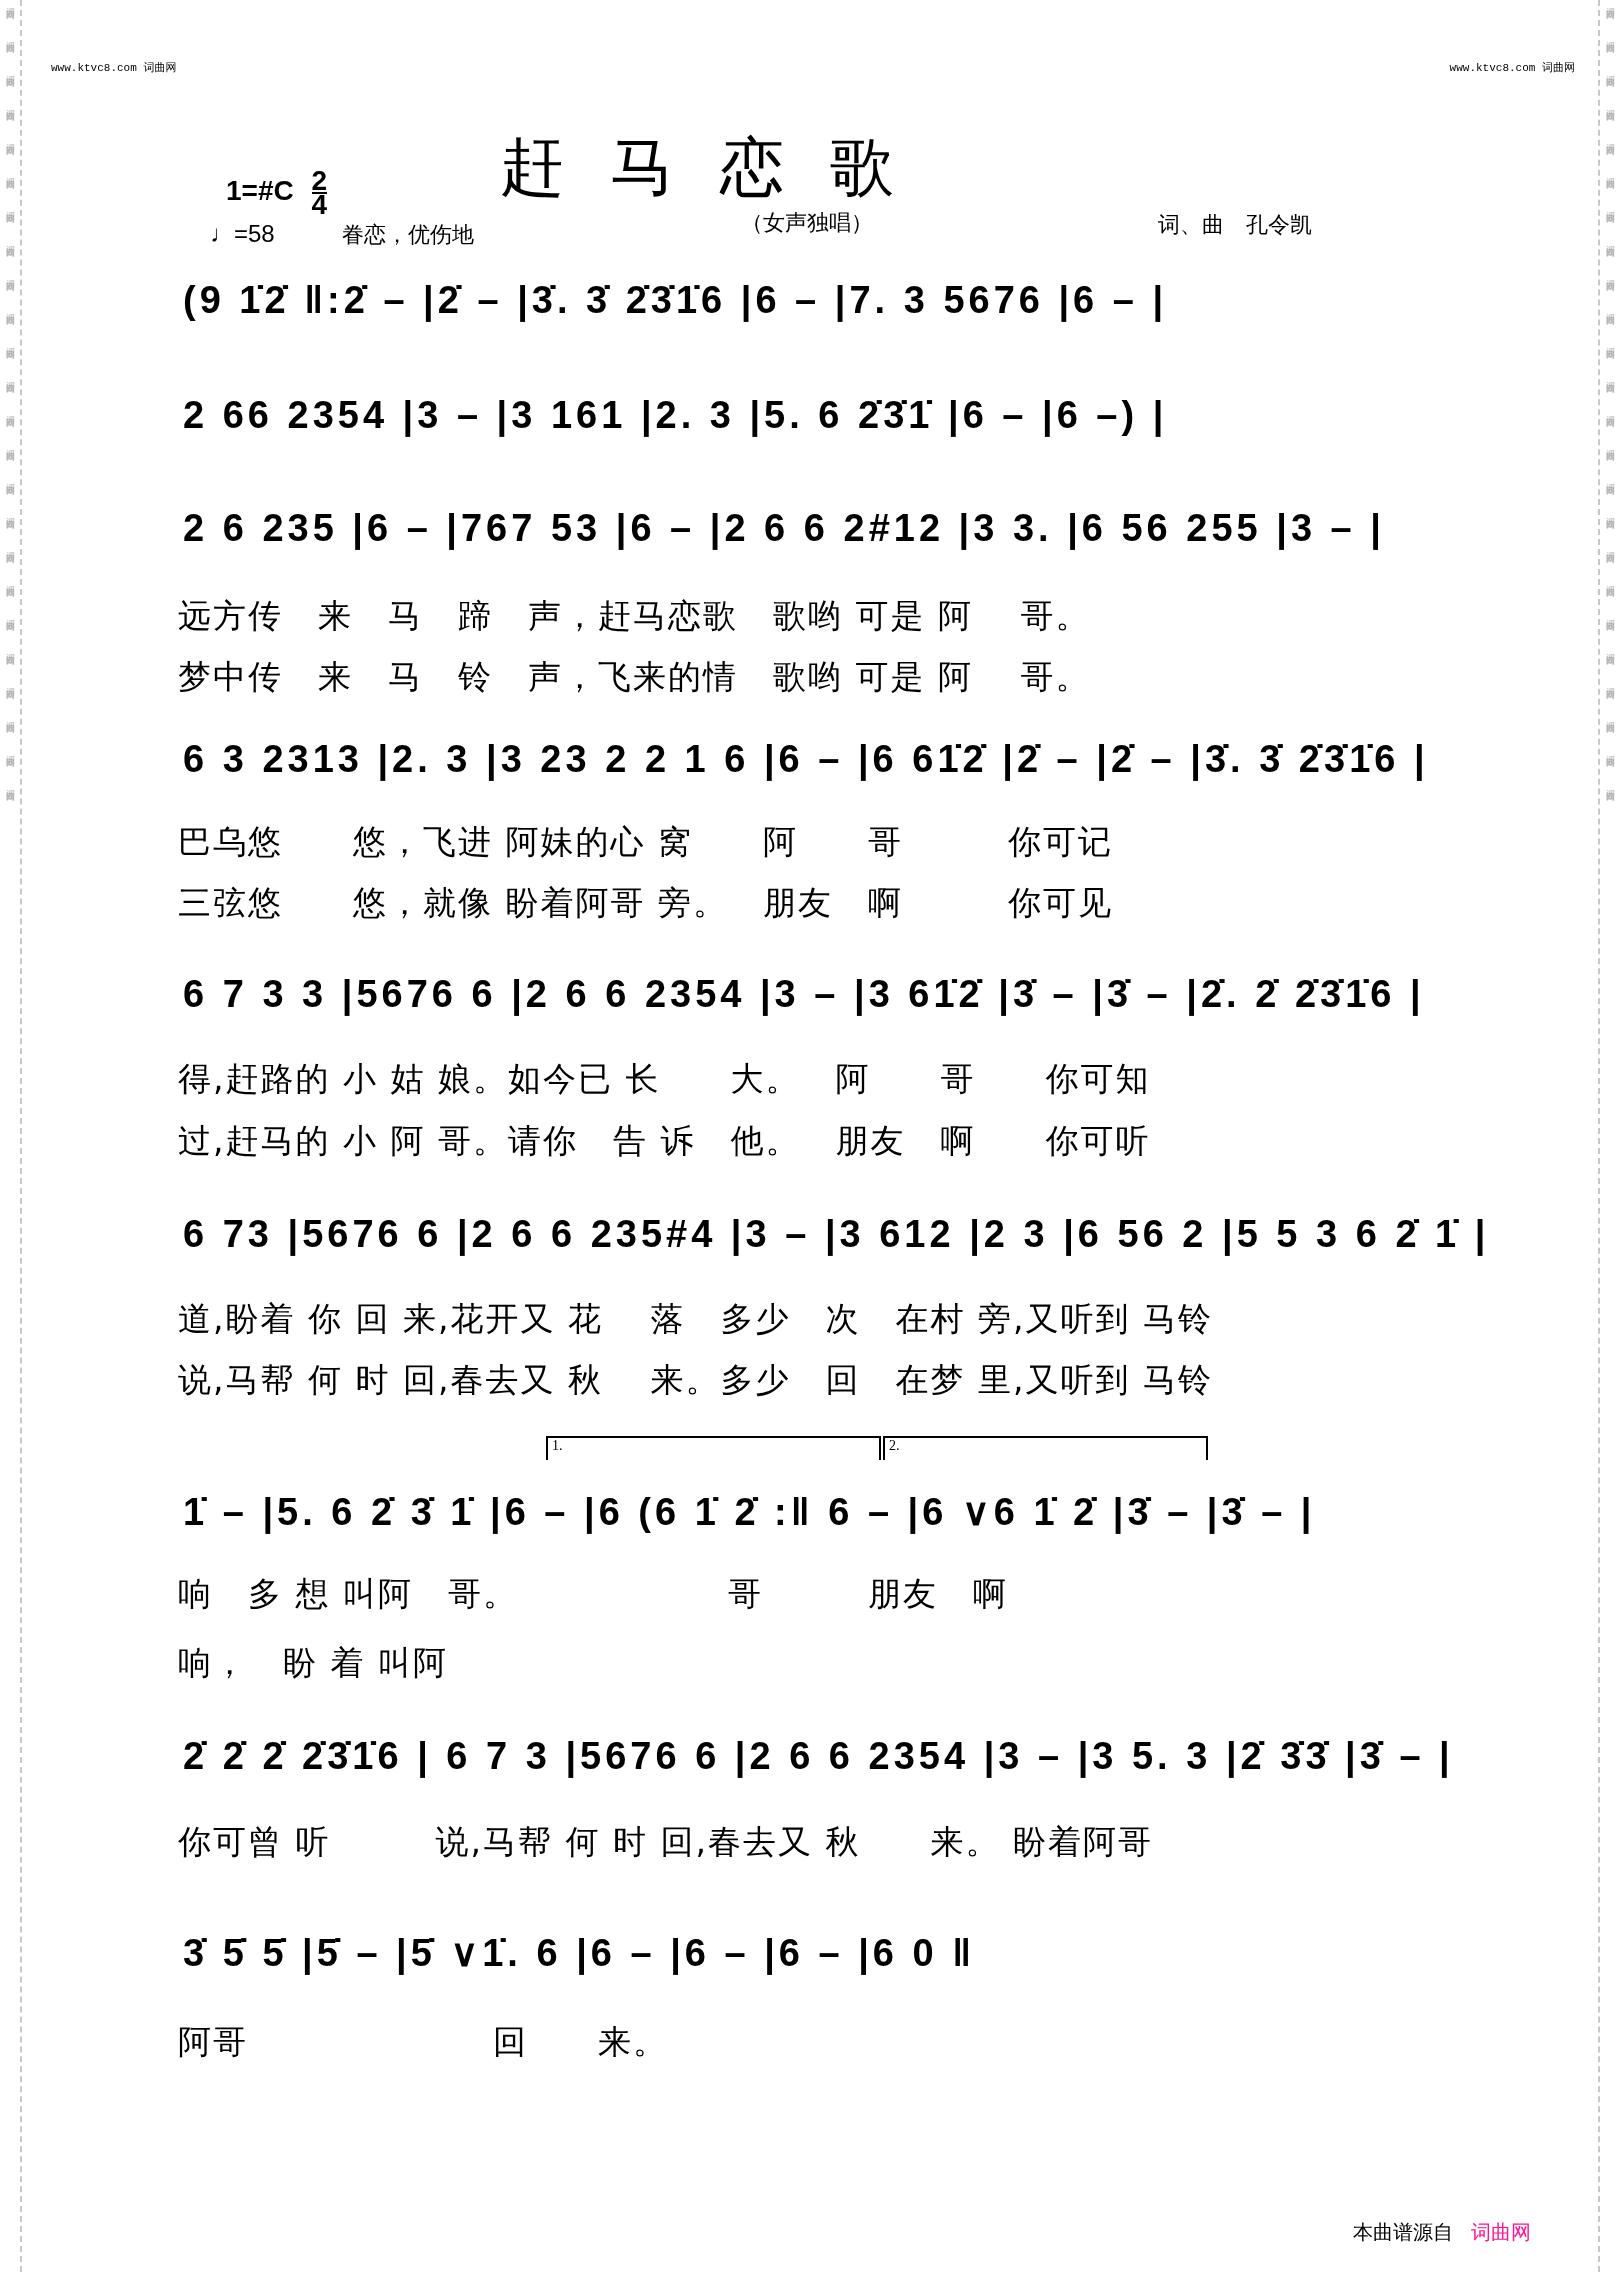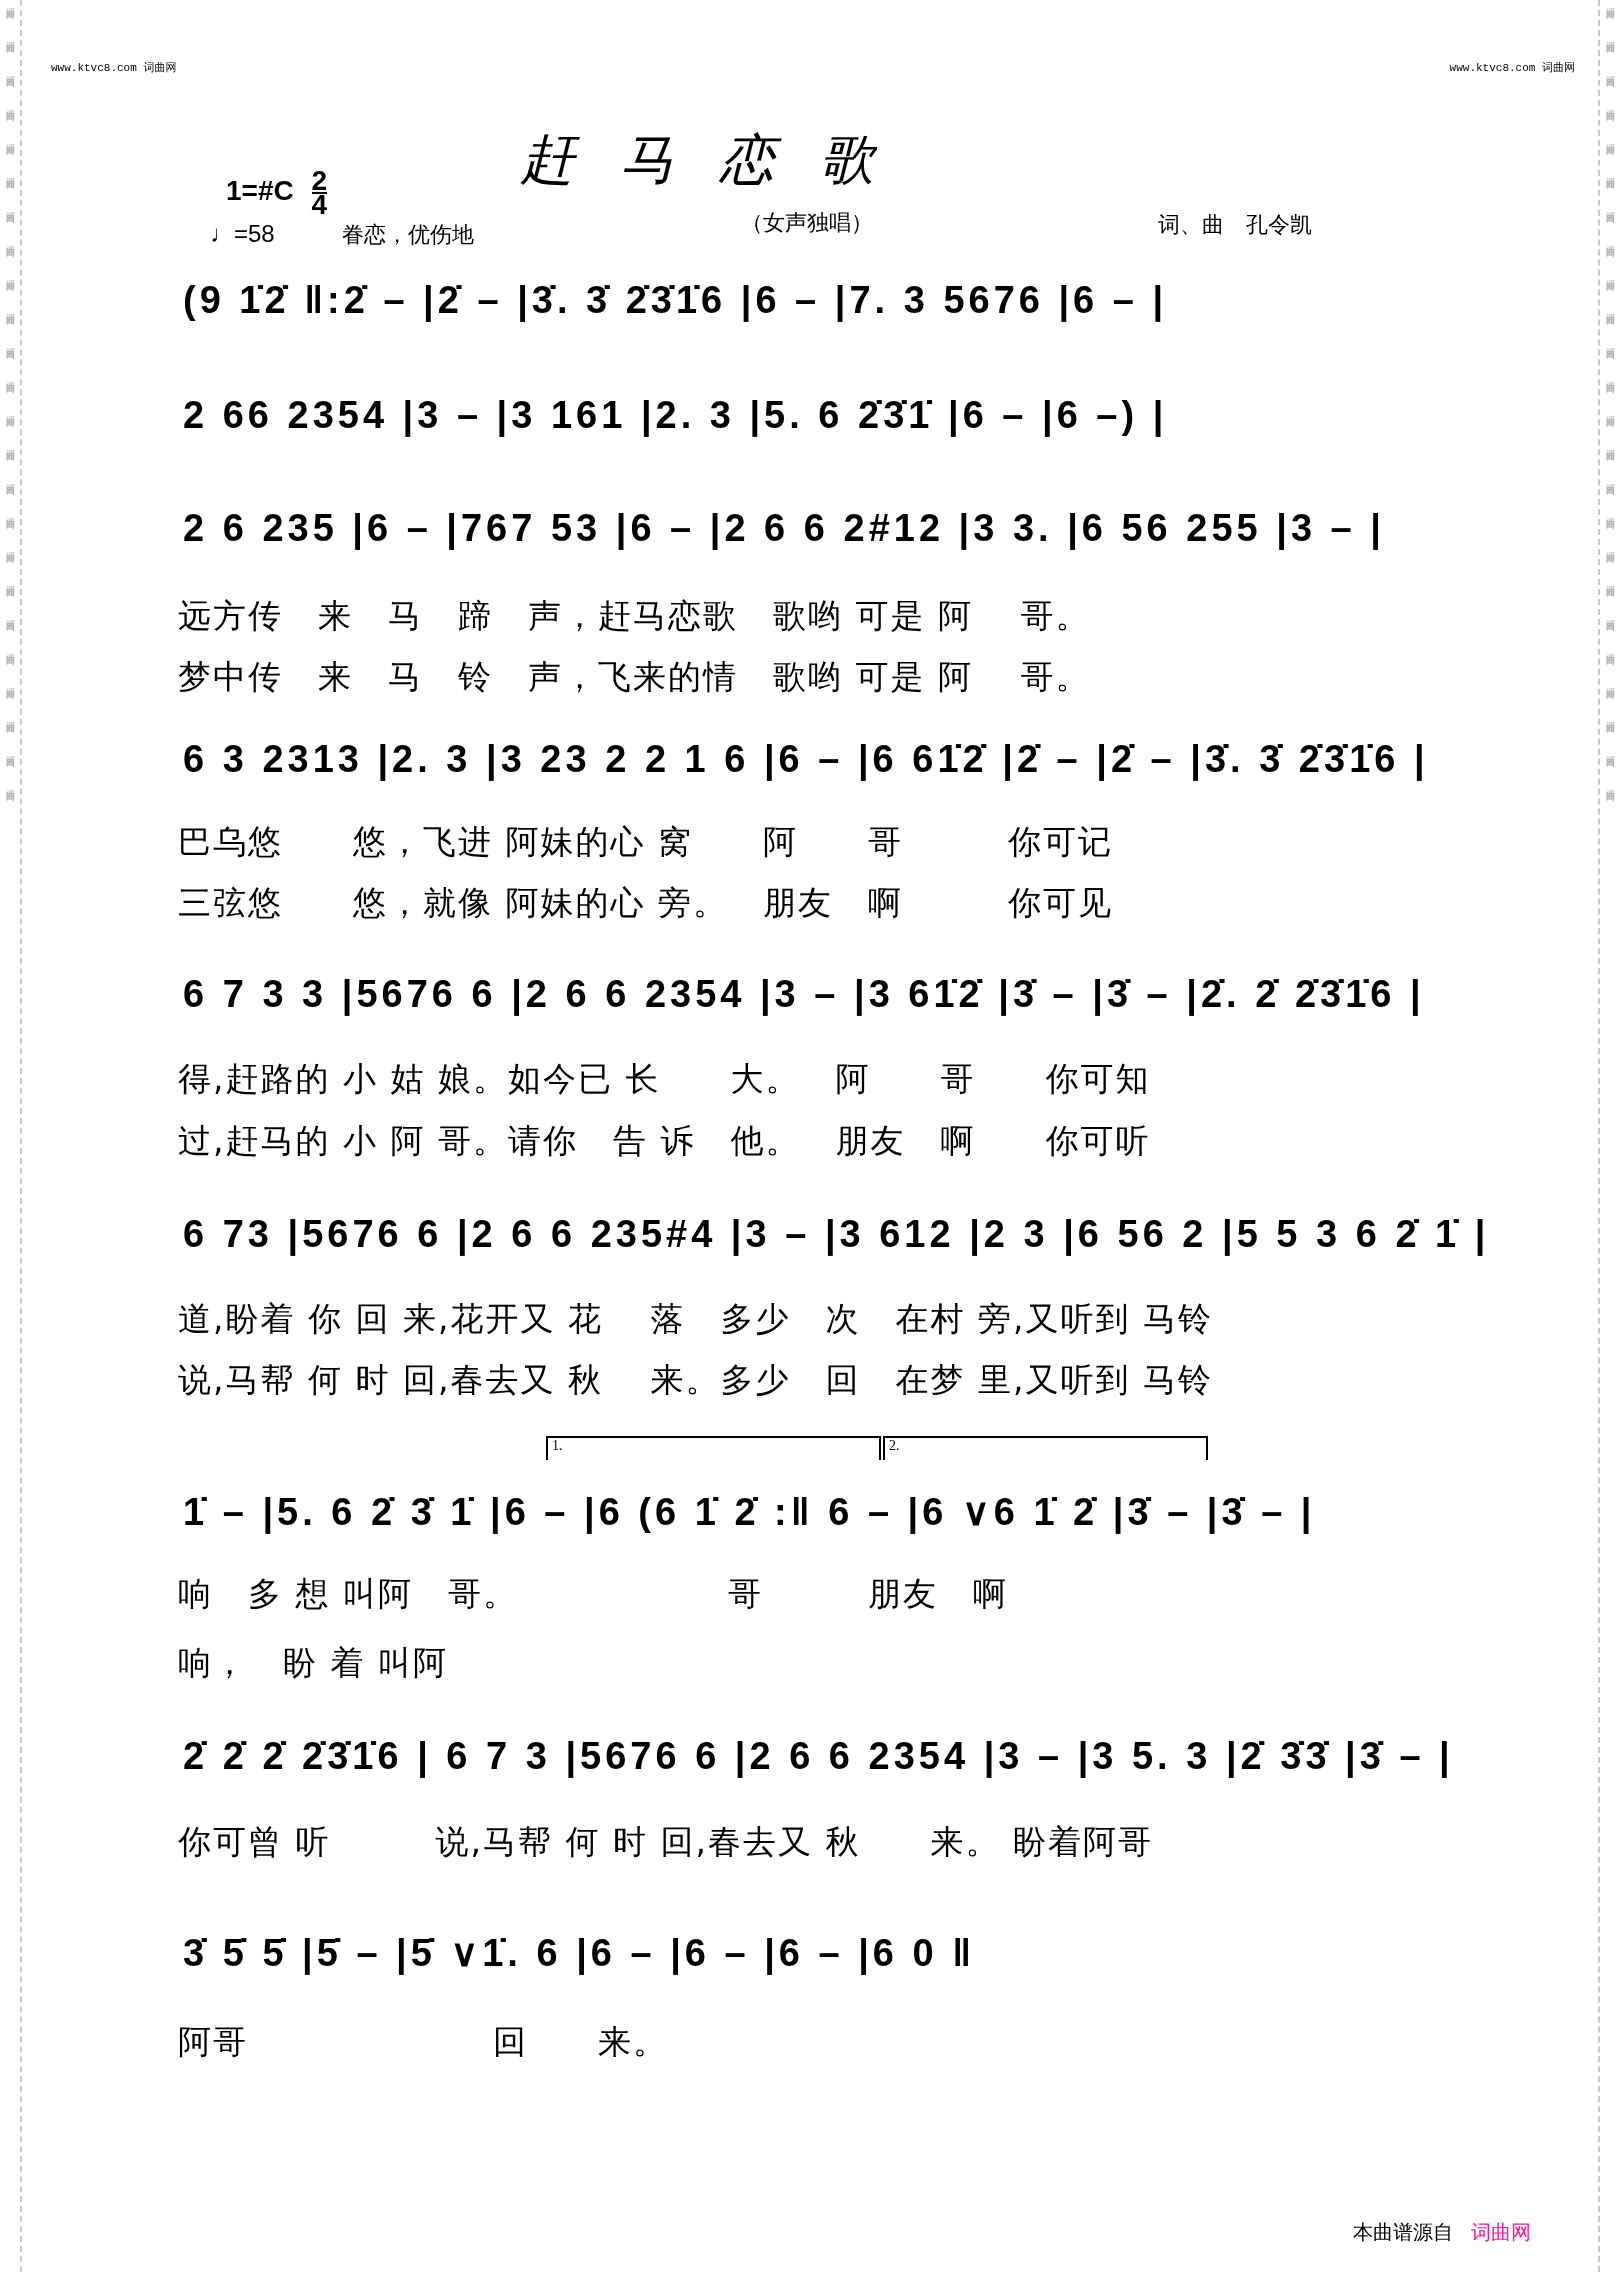--- a/index.html
+++ b/index.html
@@ -9,21 +9,21 @@
   .edge.left { left:0; border-right:2px dashed #c8c8c8; }
   .edge.right { right:0; border-left:2px dashed #c8c8c8; }
   .edge-marks { position:absolute; top:0; left:0; right:0; bottom:0;
                 display:flex; flex-direction:column; align-items:center;
                 font-size:9px; color:#b0b0b0; line-height:11px; overflow:hidden; }
   .edge-marks span { display:block; margin-bottom:28px; writing-mode:vertical-rl; letter-spacing:2px; }
   .site-left, .site-right { position:absolute; top:28px; font-size:11px; font-family:"Liberation Mono", monospace;margin-top:32px; }
   .site-left { left:51px; }
   .site-right { right:45px; }
   .title { position:absolute; top:124px; left:0; width:1440px; text-align:center;
-           font-family:"DejaVu Serif", serif; font-size:54px; letter-spacing:46px;font-style:italic; }
+           font-family:"DejaVu Serif", serif; font-size:64px; letter-spacing:46px; }
   .key { position:absolute; left:226px; top:170px; font-family:"Liberation Sans", sans-serif;
          font-size:28px; font-weight:bold; }
   .time-sig { display:inline-block; vertical-align:middle; text-align:center; line-height:22px; margin-left:10px; font-weight:bold; }
   .time-sig .bar { border-top:2px solid #000; }
   .tempo { position:absolute; left:210px; top:220px; font-size:24px; font-family:"Liberation Sans", sans-serif; }
   .expr { position:absolute; left:342px; top:220px; font-size:22px; }
   .subtitle { position:absolute; left:741px; top:208px; font-size:22px; }
   .credit { position:absolute; left:1158px; top:210px; font-size:22px; }
   .notes { position:absolute; font-family:"Liberation Sans", sans-serif; font-weight:bold;
            font-size:38px; white-space:pre; letter-spacing:4px; }
@@ -113,21 +113,21 @@
 <div class="notes" style="left:183px; top:279px;">(9 1̇2̇ ‖:2̇ – |2̇ – |3̇. 3̇ 2̇3̇1̇6 |6 – |7. 3 5676 |6 – |</div>
 
 <div class="notes" style="left:183px; top:394px;">2 66 2354 |3 – |3 161 |2. 3 |5. 6 2̇3̇1̇ |6 – |6 –) |</div>
 
 <div class="notes" style="left:183px; top:507px;">2 6 235 |6 – |767 53 |6 – |2 6 6 2#12 |3 3. |6 56 255 |3 – |</div>
 <div class="lyric" style="left:178px; top:594px;">远方传　来　马　蹄　声，赶马恋歌　歌哟 可是 阿　 哥。</div>
 <div class="lyric" style="left:178px; top:655px;">梦中传　来　马　铃　声，飞来的情　歌哟 可是 阿　 哥。</div>
 
 <div class="notes" style="left:183px; top:738px;">6 3 2313 |2. 3 |3 23 2 2 1 6 |6 – |6 61̇2̇ |2̇ – |2̇ – |3̇. 3̇ 2̇3̇1̇6 |</div>
 <div class="lyric" style="left:178px; top:820px;">巴乌悠　　悠，飞进 阿妹的心 窝　　阿　　哥　　　你可记</div>
-<div class="lyric" style="left:178px; top:881px;">三弦悠　　悠，就像 阿妹的心 旁。　朋友　啊　　　你可见</div>
+<div class="lyric" style="left:178px; top:881px;">三弦悠　　悠，就像 盼着阿哥 旁。　朋友　啊　　　你可见</div>
 
 <div class="notes" style="left:183px; top:973px;">6 7 3 3 |5676 6 |2 6 6 2354 |3 – |3 61̇2̇ |3̇ – |3̇ – |2̇. 2̇ 2̇3̇1̇6 |</div>
 <div class="lyric" style="left:178px; top:1057px;">得,赶路的 小 姑 娘。如今已 长　　大。　阿　　哥　　你可知</div>
 <div class="lyric" style="left:178px; top:1119px;">过,赶马的 小 阿 哥。请你　告 诉　他。　朋友　啊　　你可听</div>
 
 <div class="notes" style="left:183px; top:1213px;">6 73 |5676 6 |2 6 6 235#4 |3 – |3 612 |2 3 |6 56 2 |5 5 3 6 2̇ 1̇ |</div>
 <div class="lyric" style="left:178px; top:1297px;">道,盼着 你 回 来,花开又 花　 落　多少　次　在村 旁,又听到 马铃</div>
 <div class="lyric" style="left:178px; top:1358px;">说,马帮 何 时 回,春去又 秋　 来。多少　回　在梦 里,又听到 马铃</div>
 
 <div class="volta" style="left:546px; top:1436px; width:327px;">1.</div>

